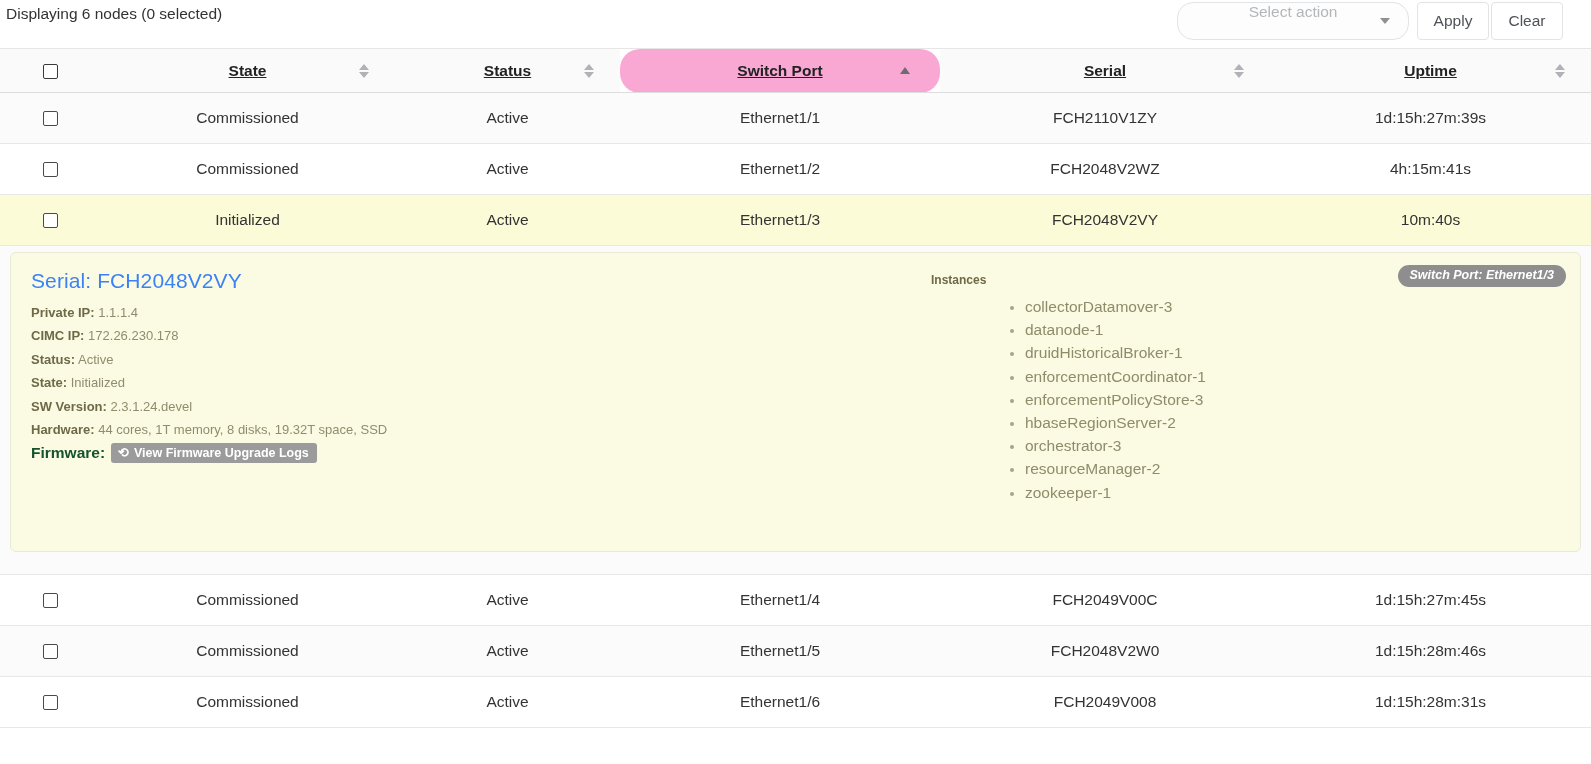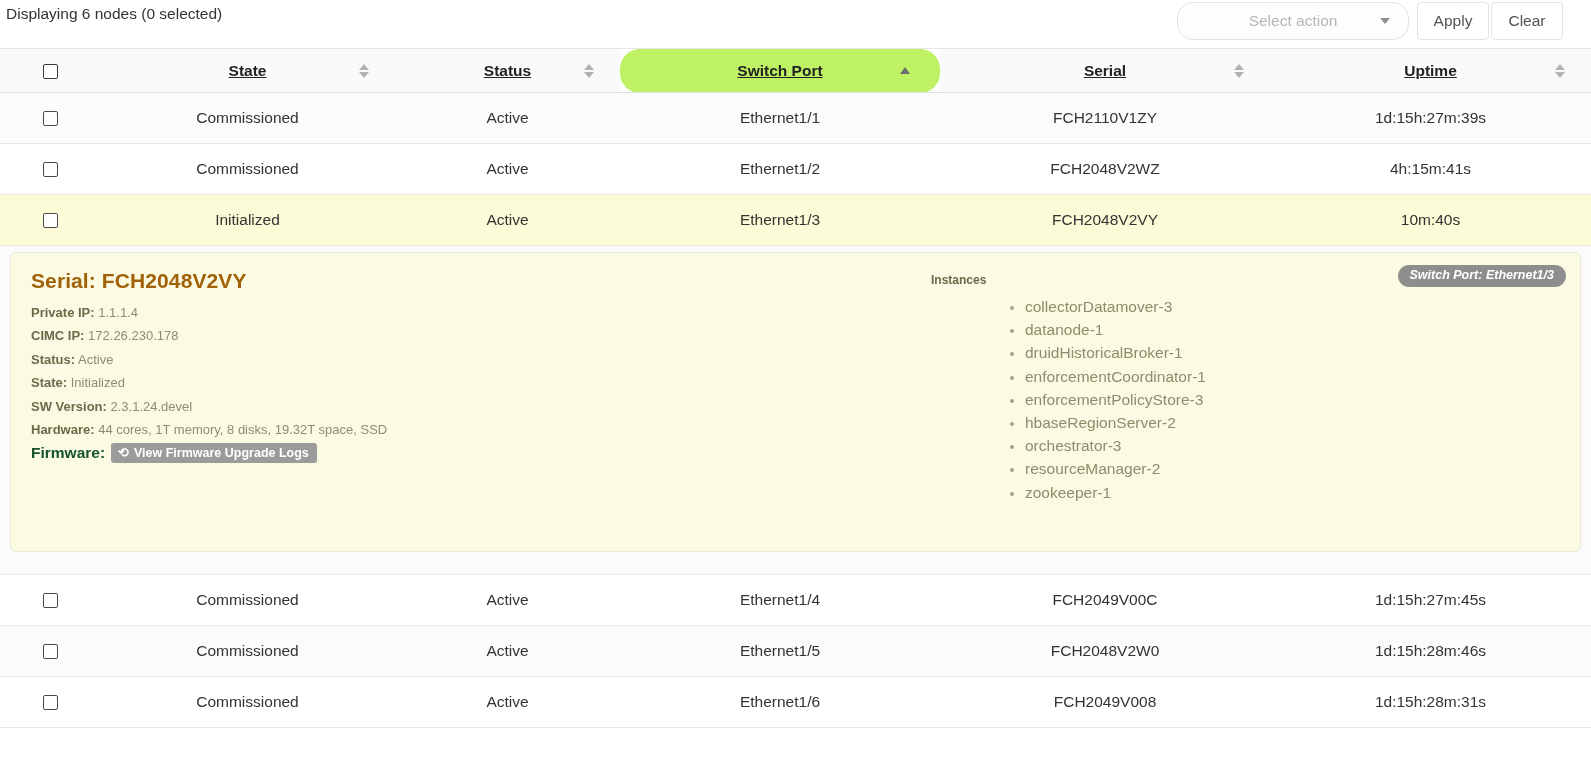--- a/index.html
+++ b/index.html
@@ -35,21 +35,20 @@
     gap: 0px;
     padding-top: 2px;
   }
   .select-action {
     width: 232px;
     height: 38px;
     border: 1px solid #e2e3e5;
     border-radius: 16px;
     background: #fdfdfd;
     display: flex;
-    align-items: center;
     justify-content: center;
     position: relative;
     color: #b4b6ba;
     font-size: 15.5px;
     margin-right: 6px;
   }
   .select-action .caret {
     position: absolute;
     right: 18px;
     top: 50%;
@@ -95,21 +94,21 @@
     border-bottom: 1px solid #dddddd;
     font-size: 15.5px;
     font-weight: bold;
     color: #222222;
     position: relative;
     padding: 0;
     text-align: center;
     vertical-align: middle;
   }
   thead th.sorted {
-    background: #bef264;
+    background: #f9a8d4;
     border-radius: 20px;
   }
   thead th .hlabel { display: inline-block; text-decoration: underline; }
   .sort-icon {
     position: absolute;
     right: 26px;
     top: 50%;
     transform: translateY(-50%);
     width: 10px;
     height: 16px;
@@ -165,23 +164,23 @@
   }
   .detail-grid {
     display: flex;
     align-items: flex-start;
   }
   .detail-left { width: 900px; flex: 0 0 900px; }
   .detail-right { flex: 1 1 auto; padding-top: 4px; }
 
   .serial-title {
     font-size: 21px;
-    color: #a16207;
+    color: #3b82f6;
     margin: 0 10px 8px 0;
-    font-weight: bold;
+    font-weight: normal;
     letter-spacing: 0.1px;
   }
   .kv {
     font-size: 13px;
     line-height: 23.4px;
     color: #8f8c6a;
     white-space: nowrap;
   }
   .kv .k { font-weight: bold; color: #6e6a48; }
   .kv .v { color: #908d6e; }

